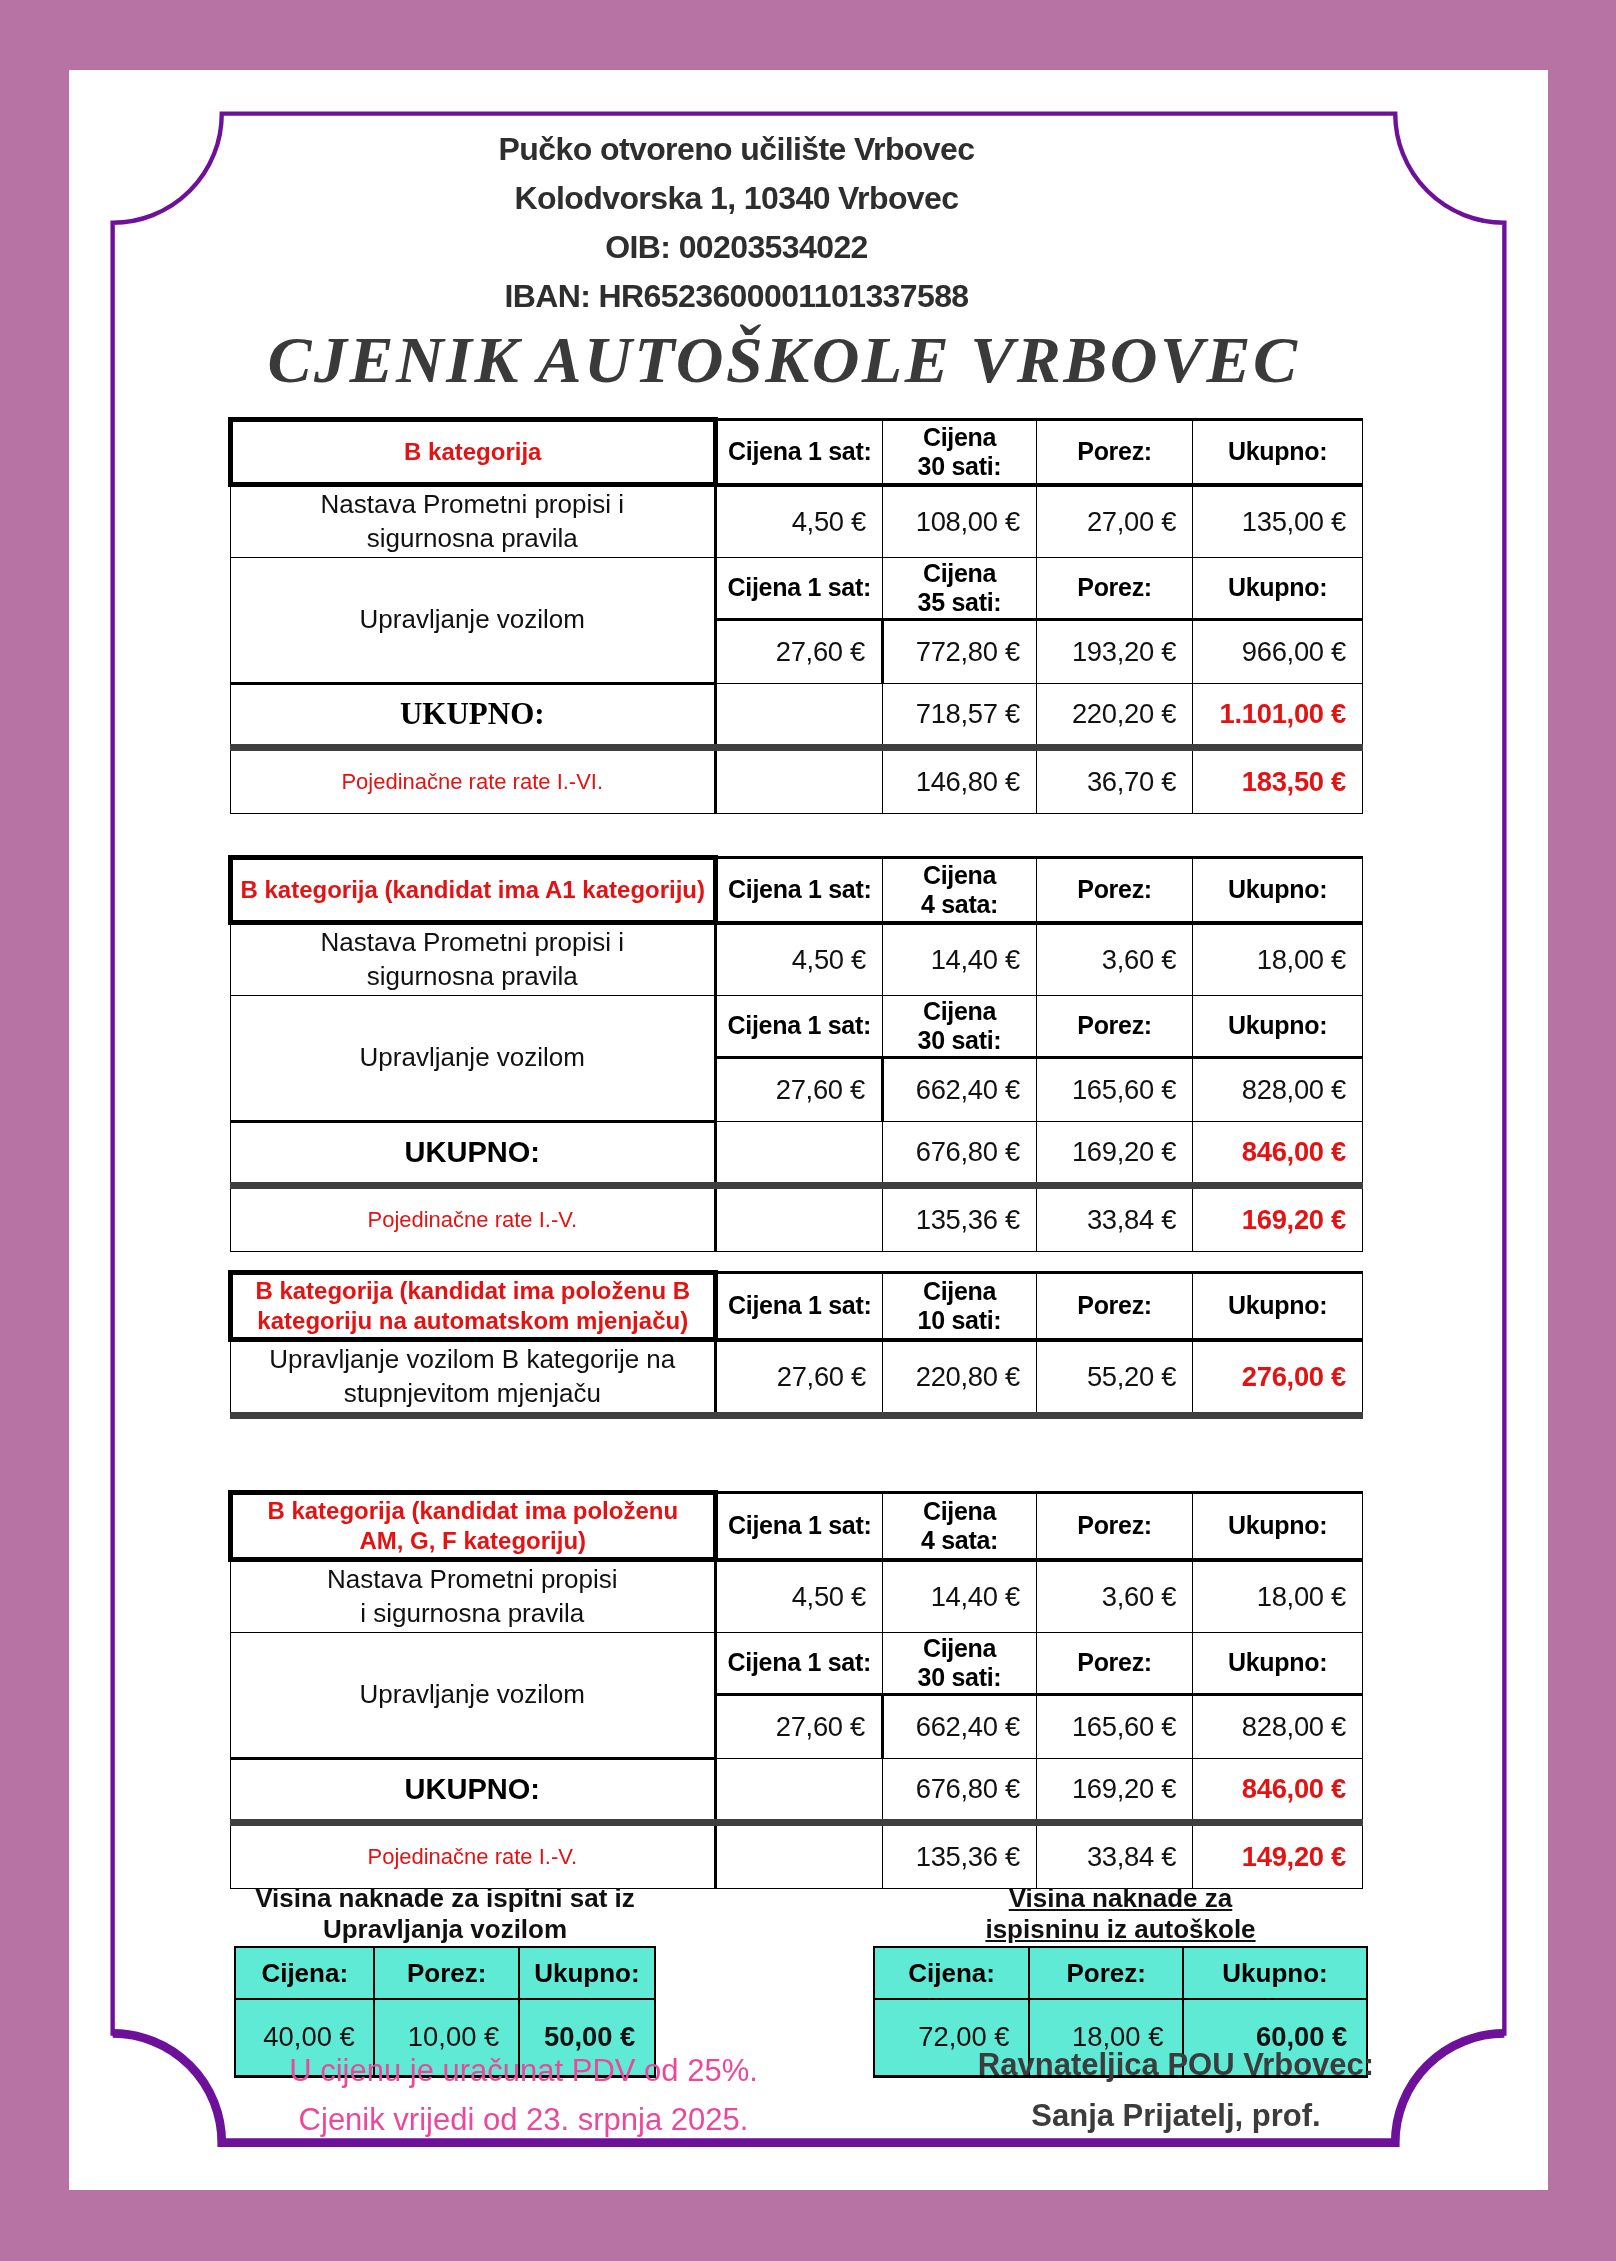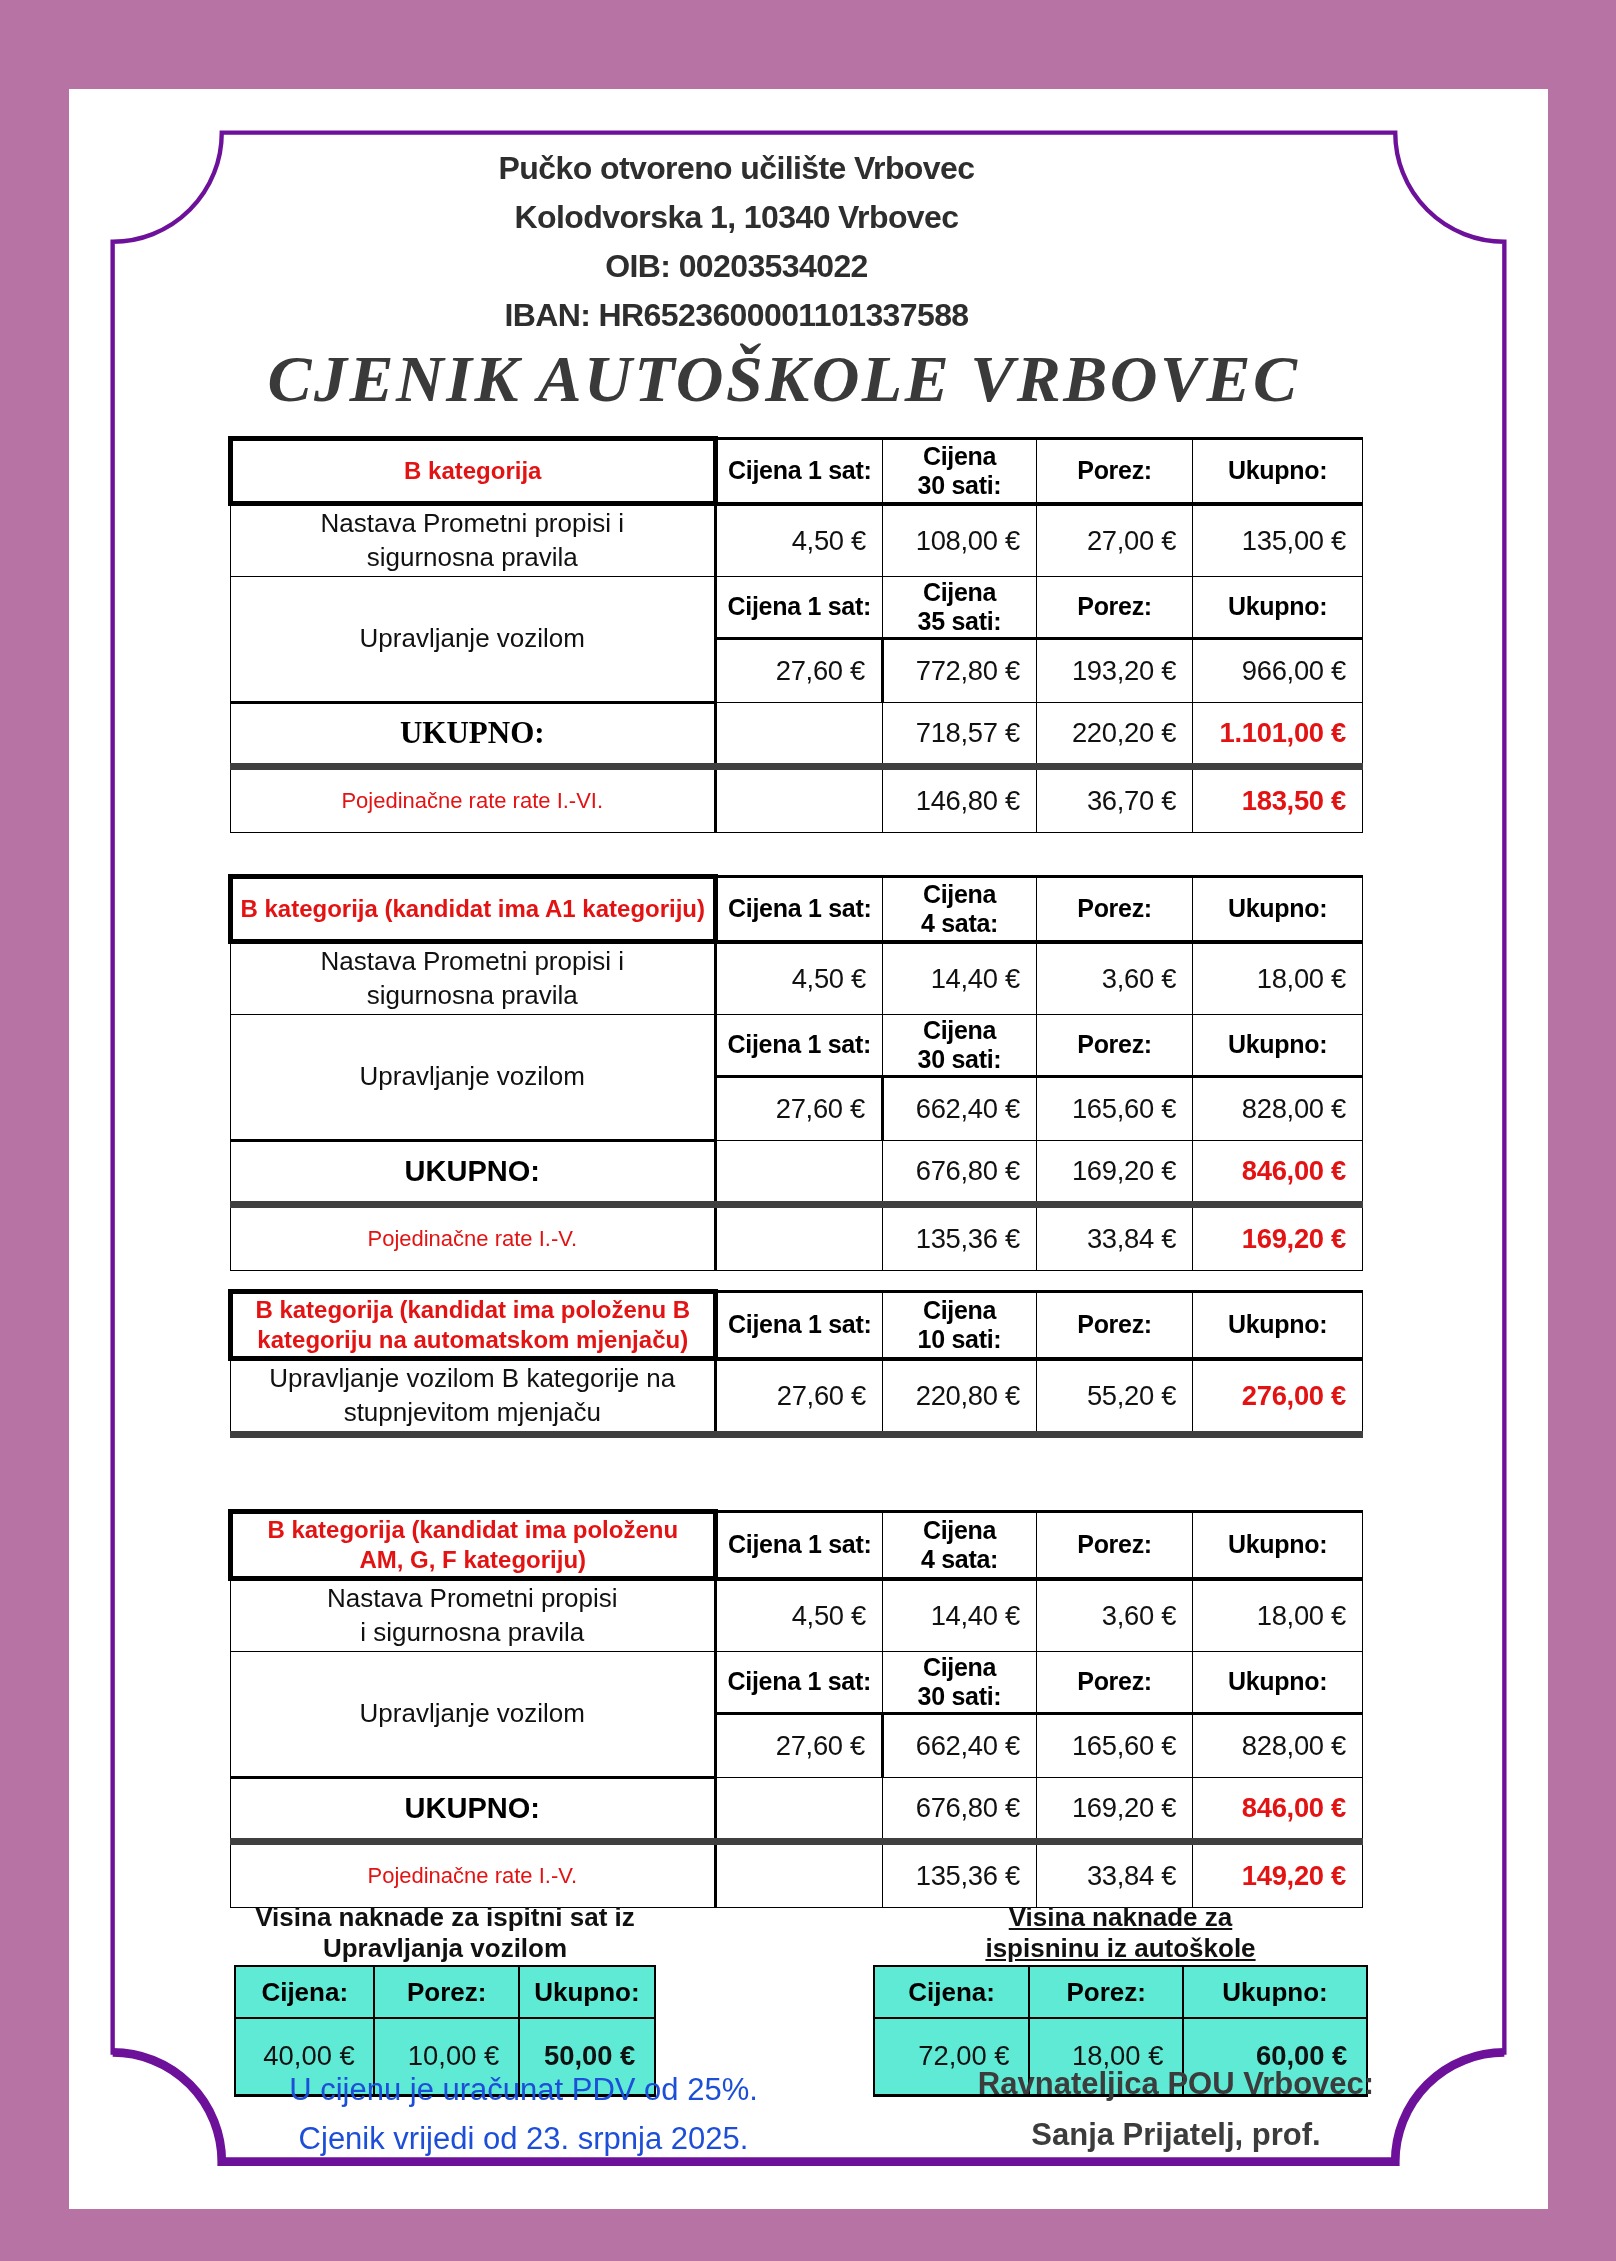--- a/index.html
+++ b/index.html
@@ -1,18 +1,18 @@
 <!DOCTYPE html>
 <html style="font-size:10px"><head>
 <meta charset="utf-8">
 <style>
   html,body{margin:0;padding:0;}
   body{font-family:"Liberation Sans",sans-serif;}
   .outer{width:1616px;height:2261px;background:#b673a4;position:relative;box-sizing:border-box;}
-  .sheet{position:absolute;left:69px;top:70px;width:1479px;height:2120px;background:#ffffff;margin-top:19px;}
+  .sheet{position:absolute;left:69px;top:70px;width:1479px;height:2120px;background:#ffffff;}
   .frame-svg{position:absolute;left:0;top:0;width:1479px;height:2120px;pointer-events:none;}
   .abs{position:absolute;box-sizing:border-box;}
 
   
   .org{left:75px;top:55px;width:1185px;text-align:center;font-weight:bold;
        font-size:32px;line-height:49px;color:#2e2e2e;letter-spacing:-0.6px;}
   .doc-title{left:147px;top:252px;width:1135px;text-align:center;
        font-family:"Liberation Serif",serif;font-style:italic;font-weight:600;
        font-size:66px;color:#3a3a3a;letter-spacing:2.5px;white-space:nowrap;}
 
@@ -39,21 +39,21 @@
   
   .fee-title{font-weight:bold;font-size:26px;text-align:center;line-height:1.2;color:#111;white-space:pre-line;}
   .fee-table{border-collapse:collapse;table-layout:fixed;background:#5eead4;}
   .fee-table td{border:2.5px solid #000;vertical-align:middle;overflow:hidden;}
   .fee-table tr:last-child td{border-bottom-width:3.7px;}
   .fee-h{font-weight:bold;font-size:26px;text-align:center;}
   .fee-num{font-size:27.4px;text-align:right;padding-right:18.7px;color:#111;}
 
   
   .footer-left{left:125px;top:1976px;width:659px;text-align:center;font-size:31px;
-               line-height:49px;color:#1d4ed8;}
+               line-height:49px;color:#ec4899;}
   .footer-right{left:839px;top:1969px;width:536px;text-align:center;font-size:31px;
                font-weight:bold;line-height:51px;color:#3c3c3c;}
 </style>
 </head>
 <body>
 
 <div class="outer">
   <div class="sheet">
 
     <svg class="frame-svg" viewBox="0 0 2372 3400">

